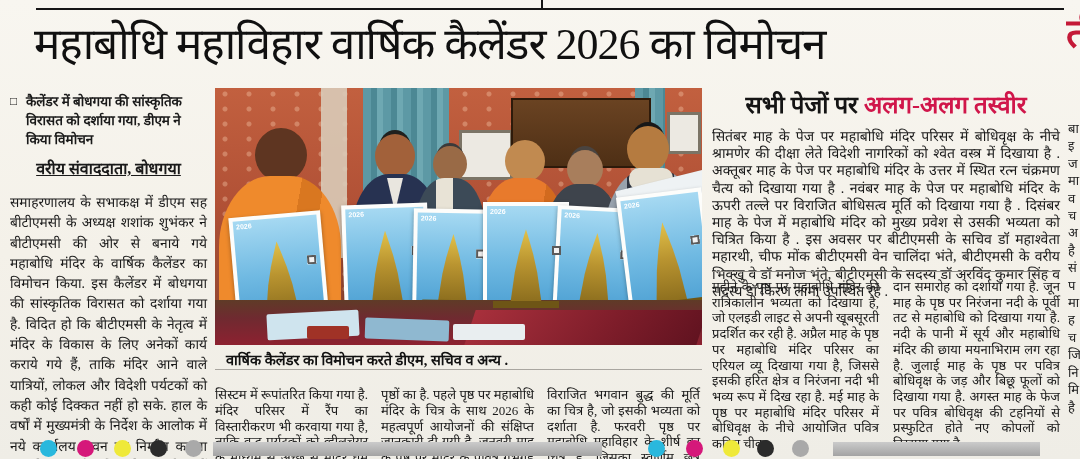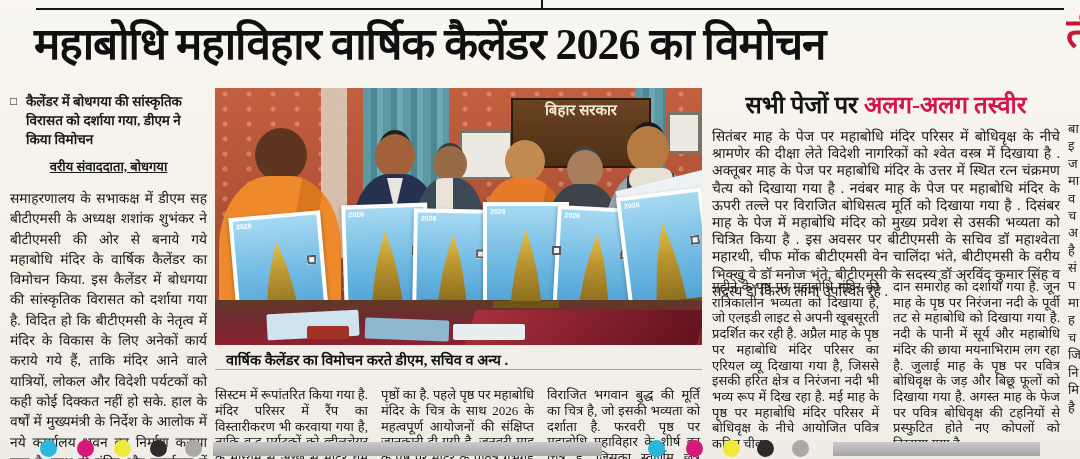--- a/index.html
+++ b/index.html
@@ -3,27 +3,27 @@
 <meta charset="utf-8">
 <style>
   html,body{margin:0;padding:0;}
   .page{position:relative;width:1080px;height:459px;overflow:hidden;
         background:linear-gradient(180deg,#f8f6f0 0%,#f4f1e9 55%,#efede6 100%);
         font-family:"Liberation Serif","DejaVu Serif",serif;color:#1a1a1a;}
   
   .top-rule{position:absolute;left:36px;top:8px;width:1028px;height:2px;background:#161616;}
   .top-tick{position:absolute;left:541px;top:0;width:2px;height:8px;background:#161616;}
   .headline{position:absolute;left:34px;top:14px;width:1028px;margin:0;
-            font-size:44px;line-height:62px;font-weight:700;color:#101010;
+            font-size:44px;line-height:62px;font-weight:400;color:#101010;
             white-space:nowrap;letter-spacing:-1px;}
   
   .left-col{position:absolute;left:10px;top:92px;width:197px;}
   .standfirst{font-weight:700;font-size:13.5px;line-height:19px;padding-left:16px;position:relative;}
   .bullet{position:absolute;left:0;top:0;font-size:12px;font-weight:400;}
-  .byline{margin-top:8px;text-align:center;font-weight:700;font-size:13px;
+  .byline{margin-top:8px;text-align:center;font-weight:700;font-size:16px;
           text-decoration:underline;}
   .body-text{margin:14px 0 0 0;font-size:13.8px;line-height:20.3px;text-align:justify;}
   
   .photo{position:absolute;left:215px;top:88px;width:487px;height:257px;margin:0;
          overflow:hidden;background:
          radial-gradient(circle at 10px 6px,rgba(250,210,180,.35) 2px,rgba(0,0,0,0) 3px),
          linear-gradient(180deg,#c2603f 0%,#b15136 45%,#9c4a33 75%,#8a4430 100%);
          background-size:24px 15px,100% 100%;}
   .pillar{position:absolute;left:106px;top:0;width:26px;height:170px;background:#d9cbb8;opacity:.9;}
   .curtain{position:absolute;top:0;background:
@@ -146,21 +146,20 @@
     <p class="body-text">समाहरणालय के सभाकक्ष में डीएम सह बीटीएमसी के अध्यक्ष शशांक शुभंकर ने बीटीएमसी की ओर से बनाये गये महाबोधि मंदिर के वार्षिक कैलेंडर का विमोचन किया. इस कैलेंडर में बोधगया की सांस्कृतिक विरासत को दर्शाया गया है. विदित हो कि बीटीएमसी के नेतृत्व में मंदिर के विकास के लिए अनेकों कार्य कराये गये हैं, ताकि मंदिर आने वाले यात्रियों, लोकल और विदेशी पर्यटकों को कही कोई दिक्कत नहीं हो सके. हाल के वर्षों में मुख्यमंत्री के निर्देश के आलोक में नये कार्यालय भवन का निर्माण कराया गया है. साथ ही मंदिर और कार्यालय में शौर्य ऊर्जा को बढ़ावा के लिए सोलर</p>
   </section>
 
   <figure class="photo">
     <div class="pillar"></div>
     <div class="curtain c1"></div>
     <div class="curtain c2"></div>
     <div class="frame f1"></div>
     <div class="frame f2"></div>
     <div class="sign">
-      <span class="sign-text">बिहार सरकार</span>
     </div>
 
     <div class="person p1">
       <div class="head"></div>
       <div class="torso"></div>
     </div>
     <div class="person p2">
       <div class="head"></div>
       <div class="torso"></div>
       <div class="shirt"></div>

